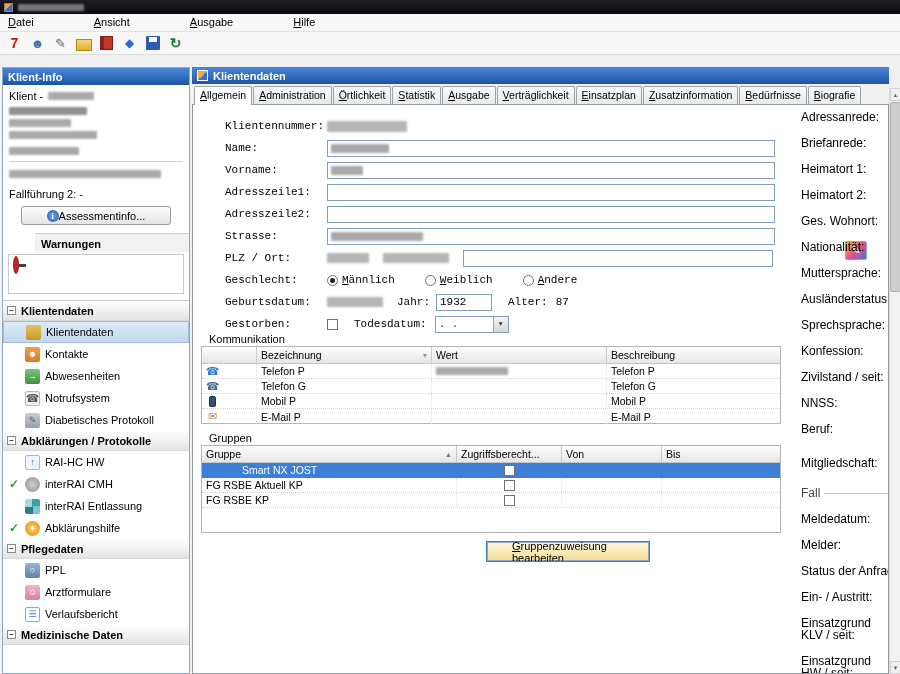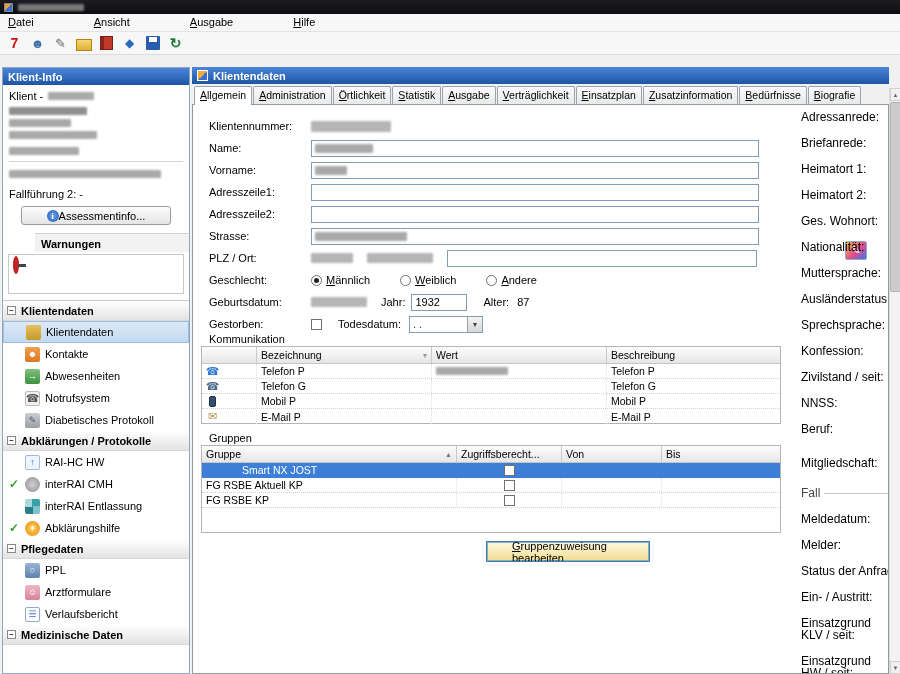--- a/index.html
+++ b/index.html
@@ -77,21 +77,21 @@
   .ni-arzt { background:linear-gradient(#f0b6c6,#d9829c); } .ni-arzt::before{content:"\263A";}
   .ni-verlauf { background:#fdfdfd; border:1px solid #8fa8c8; color:#3a6fd8; } .ni-verlauf::before{content:"\2630";}
   
   .main-panel { position:absolute; left:192px; top:67px; width:697px; height:607px; display:flex; flex-direction:column; }
   .tabstrip { height:20px; display:flex; align-items:flex-end; padding:3px 2px 0 2px; gap:1px; flex:none; }
   .tab { font-size:10.5px; padding:2px 5px 3px 5px; background:linear-gradient(#fafafa,#e7e9eb);
     border:1px solid #9aa4ac; border-bottom:none; border-radius:2px 2px 0 0; white-space:nowrap; cursor:default; }
   .tab::first-letter { text-decoration:underline; }
   .tab.active { background:#fff; position:relative; top:1px; padding-bottom:4px; z-index:2; }
   .content { flex:1; background:#fff; border:1px solid #919b9c; position:relative; overflow:hidden; }
-  .form-row { position:absolute; left:16px; display:flex; align-items:center; height:18px; }
+  .form-row { position:absolute; left:32px; display:flex; align-items:center; height:18px;font-family:Liberation Mono, monospace; }
   .flabel { width:102px; flex:none; }
   .input-box { height:17px; border:1px solid #7f9db9; background:#fff; display:flex; align-items:center; padding:0 3px; }
   input.win { height:17px; border:1px solid #7f9db9; padding:0 3px; font:inherit; }
   .radio { width:11px; height:11px; border:1px solid #707070; border-radius:50%; background:#fff;
     display:inline-flex; align-items:center; justify-content:center; flex:none; }
   .radio.checked::after { content:""; width:5px; height:5px; border-radius:50%; background:#222; }
   .radio-opt { display:flex; align-items:center; gap:4px; margin-right:30px; }
   .radio-label { display:inline-block; } .radio-label::first-letter { text-decoration:underline; }
   .checkbox { width:11px; height:11px; border:1px solid #707070; background:#fff; flex:none; }
   .dropdown { height:17px; border:1px solid #7f9db9; background:#fff; display:flex; align-items:center; }

